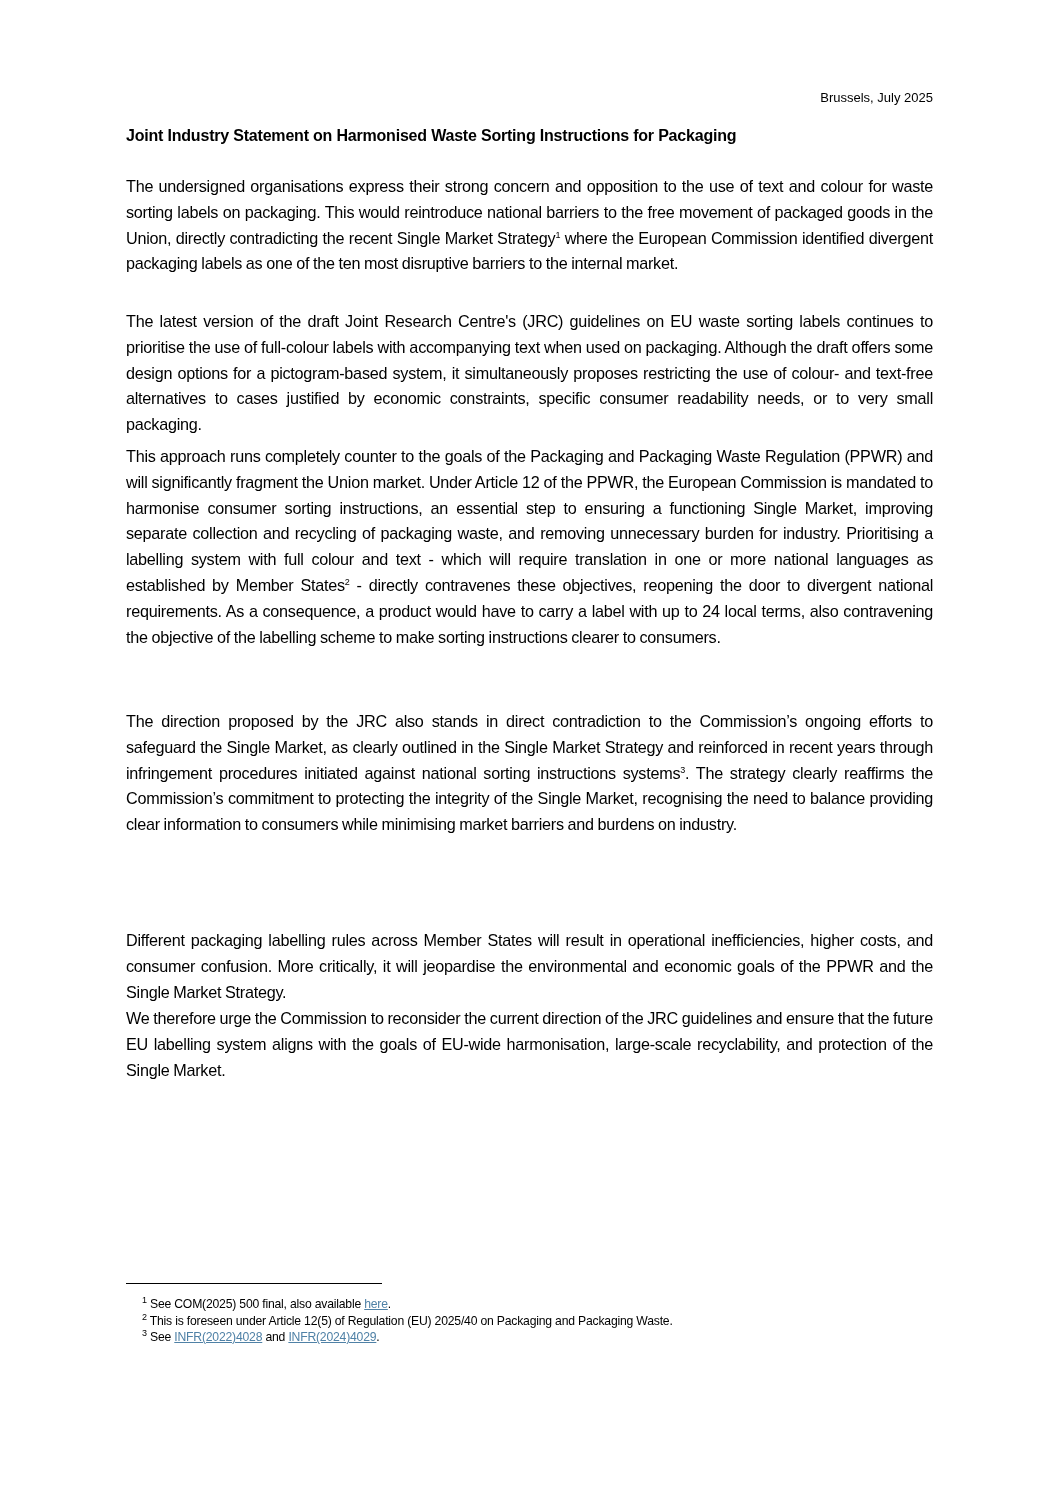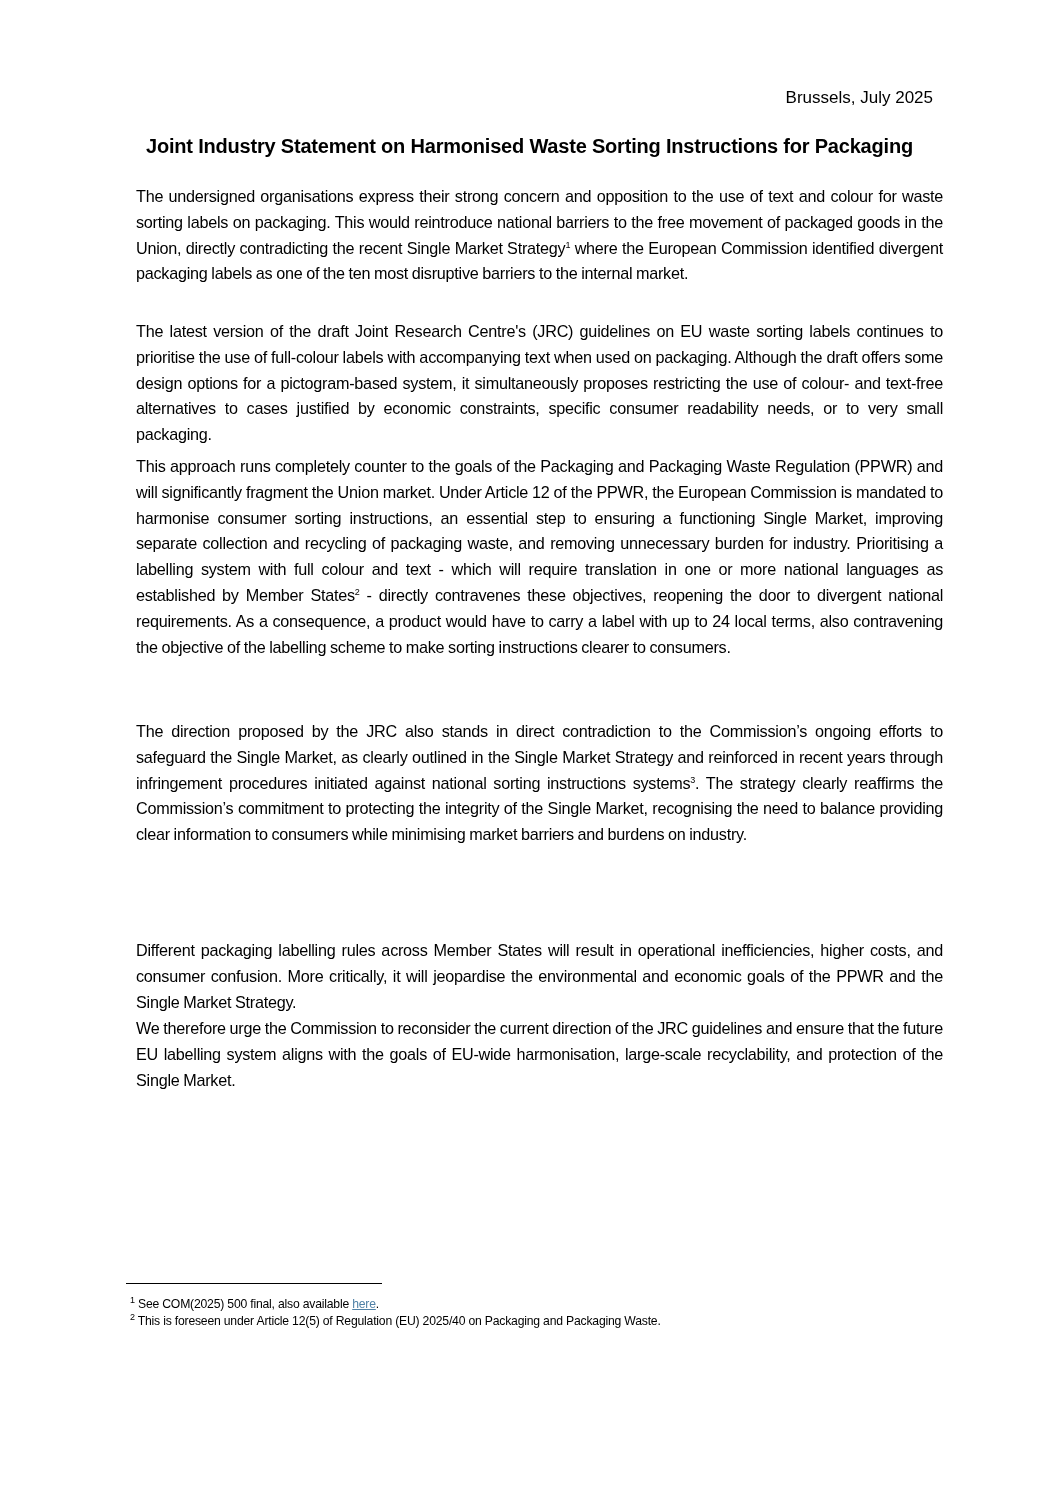--- a/index.html
+++ b/index.html
@@ -14,42 +14,41 @@
     .page {
       position: absolute;
       left: 126px;
       top: 0;
       width: 807px;
     }
     .date {
       position: absolute;
       top: 87px;
       right: 0;
-      font-size: 17px;
+      font-size: 13px;
       line-height: 22px;
       text-align: right;
       white-space: nowrap;
     }
     .title {
       position: absolute;
-      top: 135px;
+      top: 125px;
       left: 0;
       width: 807px;
-      text-align: center;
       font-weight: bold;
-      font-size: 20px;
+      font-size: 16px;
       line-height: 22px;
       letter-spacing: -0.2px;
       white-space: nowrap;
     }
     .para {
       position: absolute;
       left: 0;
       width: 807px;
-      margin: 10px;
+      margin: 0;
       font-size: 16.2px;
       line-height: 25.8px;
       text-align: justify;
       letter-spacing: -0.25px;
       word-spacing: -0.5px;
     }
     .para sup, .fn sup {
       font-size: 9px;
       line-height: 0;
       vertical-align: super;
@@ -64,21 +63,21 @@
     .fn-rule {
       position: absolute;
       left: 0;
       top: 1283px;
       width: 256px;
       height: 0;
       border-top: 1.3px solid #000000;
     }
     .footnotes {
       position: absolute;
-      left: 4px;
+      left: 16px;
       top: 1296px;
       width: 807px;
     }
     .fn {
       font-size: 12.2px;
       line-height: 16.5px;
       letter-spacing: -0.2px;
       white-space: nowrap;
     }
     .fn a {
@@ -105,15 +104,16 @@
 
   <p class="para" id="p5"><span>Different packaging labelling rules across Member States will result in operational inefficiencies, higher costs, and consumer confusion. More critically, it will jeopardise the environmental and economic goals of the PPWR and the Single Market Strategy.</span></p>
 
   <p class="para" id="p6"><span>We therefore urge the Commission to reconsider the current direction of the JRC guidelines and ensure that the future EU labelling system aligns with the goals of EU-wide harmonisation, large-scale recyclability, and protection of the Single Market.</span></p>
 
   <div class="fn-rule"></div>
 
   <div class="footnotes">
     <div class="fn"><sup>1</sup><span> See COM(2025) 500 final, also available </span><a>here</a><span>.</span></div>
     <div class="fn"><sup>2</sup><span> This is foreseen under Article 12(5) of Regulation (EU) 2025/40 on Packaging and Packaging Waste.</span></div>
+    <div class="fn"><sup>3</sup><span> See </span><a>INFR(2022)4028</a><span> and </span><a>INFR(2024)4029</a><span>.</span></div>
   </div>
 
 </div>
 
 </body></html>

